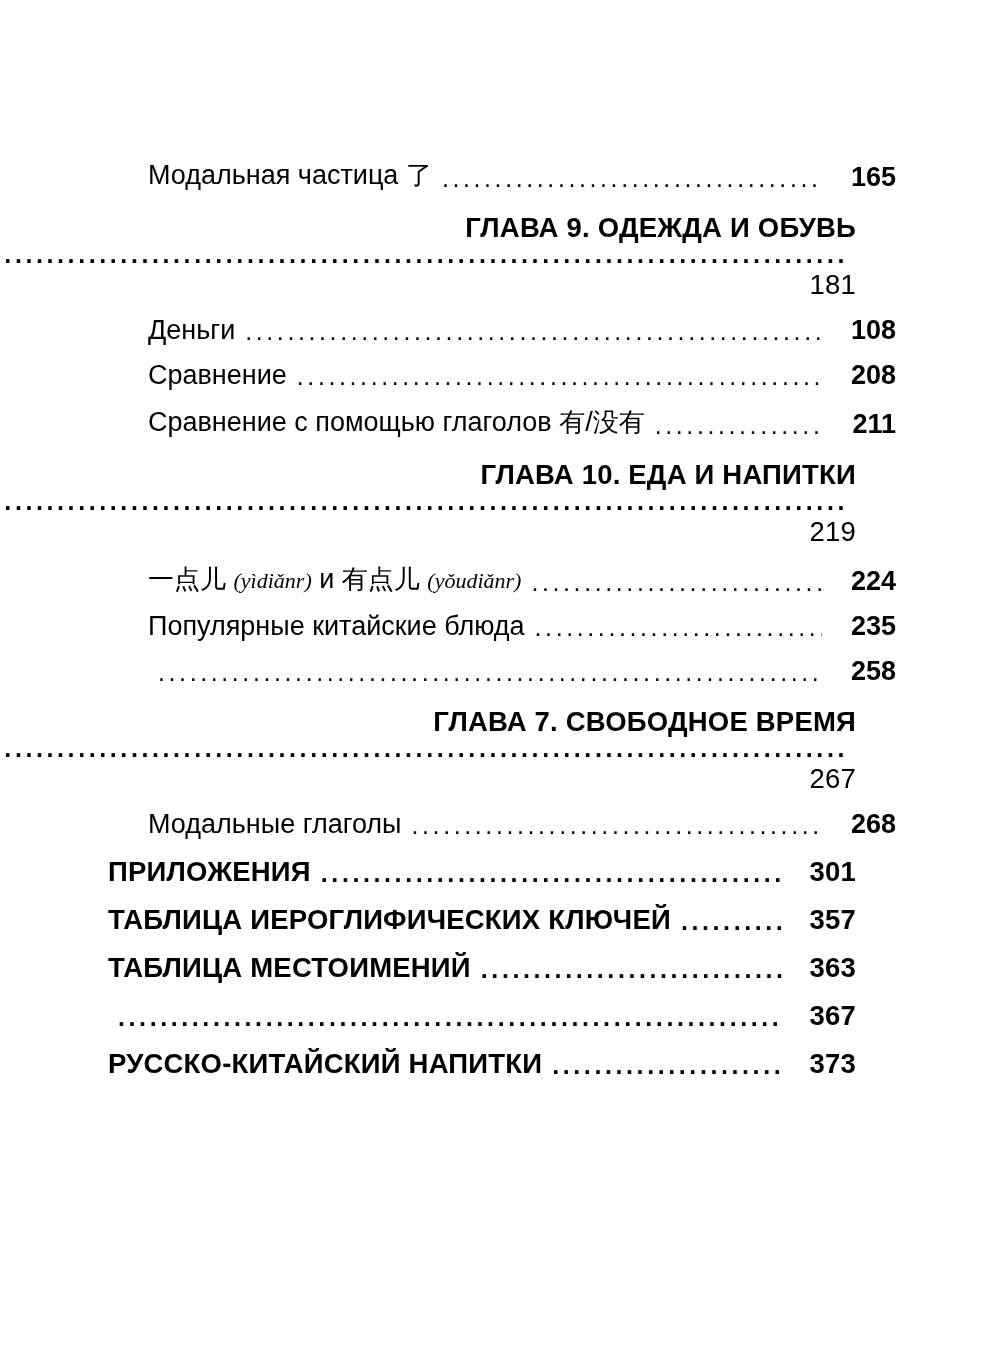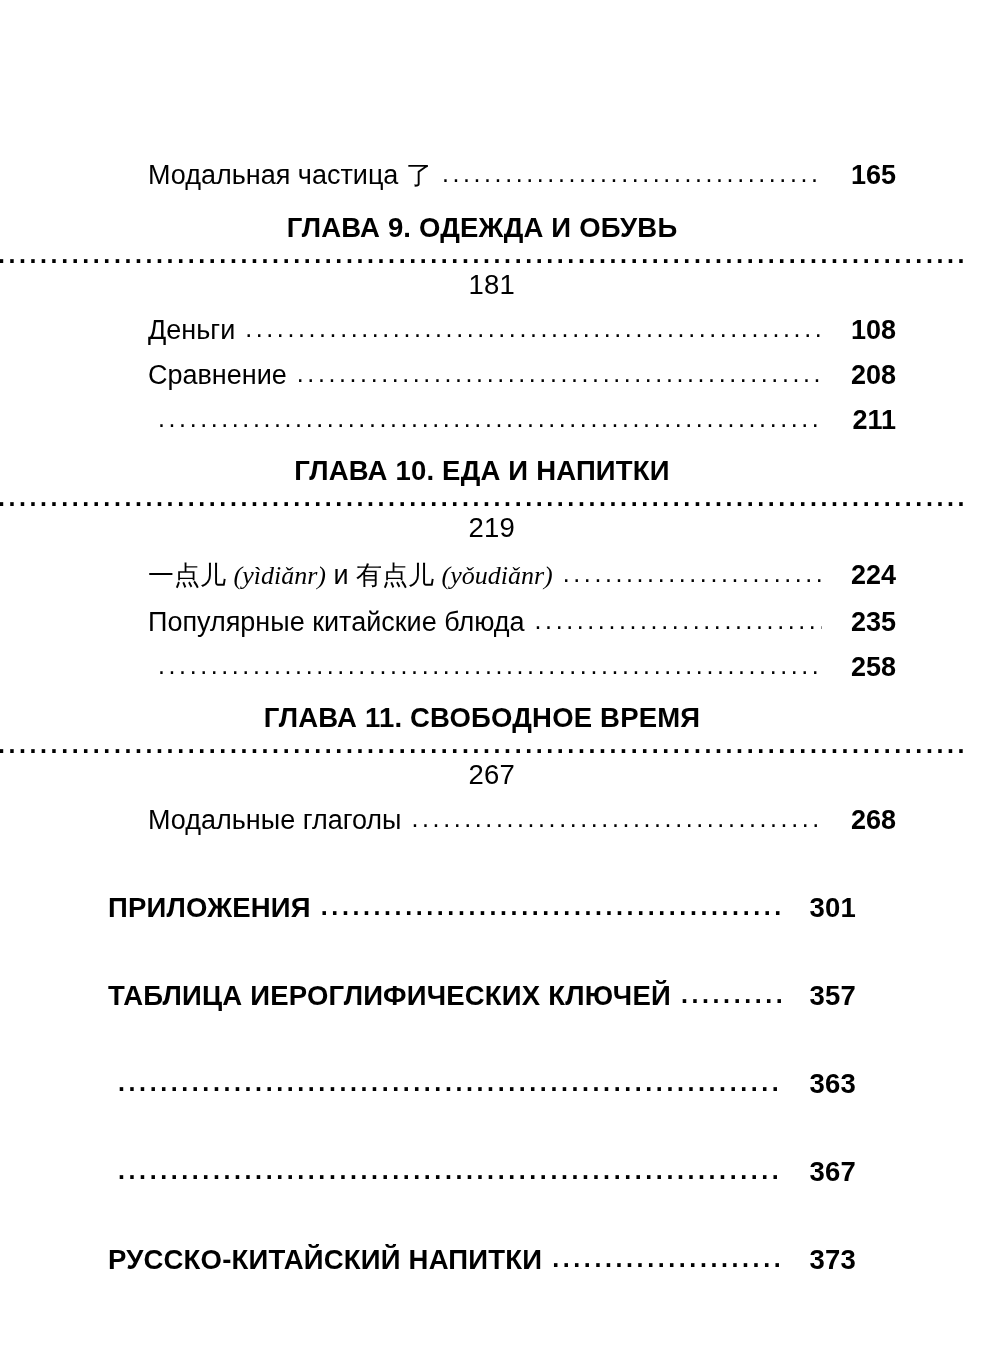--- a/index.html
+++ b/index.html
@@ -24,21 +24,21 @@
     background: #ffffff;
   }
   .toc {
     position: absolute;
     left: 108px;
     top: 158px;
     width: 748px;
   }
   .toc-entry {
     display: flex;
-    align-items: center;
+    align-items: flex-end;
     width: 100%;
     white-space: nowrap;
   }
   .toc-entry .label {
     flex: 0 0 auto;
   }
   .toc-entry .leader {
     flex: 1 1 auto;
     overflow: hidden;
     white-space: nowrap;
@@ -72,33 +72,33 @@
     font-weight: normal;
     margin-top: 14px;
     padding-left: 40px;
   }
   .lvl-section .page-num { font-weight: bold; }
 
   
   .lvl-back {
     font-size: 27.5px;
     font-weight: bold;
-    margin-top: 56px;
+    margin-top: 16px;
     letter-spacing: 0.2px;
   }
   .lvl-back .page-num { font-weight: bold; }
 
   .han {
     font-family: "DejaVu Sans", sans-serif;
     font-size: 26px;
   }
   .pinyin {
     font-family: "Liberation Serif", serif;
     font-style: italic;
-    font-size: 26px;
+    font-size: 22px;
   }
   .first-entry { margin-top: 0; }
 </style>
 </head>
 <body>
 
 <div class="page">
   <div class="toc" id="toc-list">
       <div class="toc-entry lvl-section first-entry">
         <span class="label">Модальная частица <span class="han">了</span></span>
@@ -114,20 +114,21 @@
         <span class="label">Деньги</span>
         <span class="leader">............................................................................................</span>
         <span class="page-num">108</span>
       </div>
       <div class="toc-entry lvl-section">
         <span class="label">Сравнение</span>
         <span class="leader">............................................................................................</span>
         <span class="page-num">208</span>
       </div>
       <div class="toc-entry lvl-section">
+        <span class="label">Сравнение с помощью глаголов <span class="han">有</span>/<span class="han">没有</span></span>
         <span class="leader">............................................................................................</span>
         <span class="page-num">211</span>
       </div>
       <div class="toc-entry lvl-chapter">
         <span class="label">ГЛАВА 10. ЕДА И НАПИТКИ</span>
         <span class="leader">............................................................................................</span>
         <span class="page-num">219</span>
       </div>
       <div class="toc-entry lvl-section">
         <span class="label"><span class="han">一点儿</span> <span class="pinyin">(yìdiǎnr)</span> и <span class="han">有点儿</span> <span class="pinyin">(yǒudiǎnr)</span></span>
@@ -137,40 +138,41 @@
       <div class="toc-entry lvl-section">
         <span class="label">Популярные китайские блюда</span>
         <span class="leader">............................................................................................</span>
         <span class="page-num">235</span>
       </div>
       <div class="toc-entry lvl-section">
         <span class="leader">............................................................................................</span>
         <span class="page-num">258</span>
       </div>
       <div class="toc-entry lvl-chapter">
-        <span class="label">ГЛАВА 11. СВОБОДНОЕ ВРЕМЯ</span>
+        <span class="label">ГЛАВА 7. СВОБОДНОЕ ВРЕМЯ</span>
         <span class="leader">............................................................................................</span>
         <span class="page-num">267</span>
       </div>
       <div class="toc-entry lvl-section">
         <span class="label">Модальные глаголы</span>
         <span class="leader">............................................................................................</span>
         <span class="page-num">268</span>
       </div>
       <div class="toc-entry lvl-back">
         <span class="label">ПРИЛОЖЕНИЯ</span>
         <span class="leader">............................................................................................</span>
         <span class="page-num">301</span>
       </div>
       <div class="toc-entry lvl-back">
         <span class="label">ТАБЛИЦА ИЕРОГЛИФИЧЕСКИХ КЛЮЧЕЙ</span>
         <span class="leader">............................................................................................</span>
         <span class="page-num">357</span>
       </div>
       <div class="toc-entry lvl-back">
+        <span class="label">ТАБЛИЦА МЕСТОИМЕНИЙ</span>
         <span class="leader">............................................................................................</span>
         <span class="page-num">363</span>
       </div>
       <div class="toc-entry lvl-back">
         <span class="leader">............................................................................................</span>
         <span class="page-num">367</span>
       </div>
       <div class="toc-entry lvl-back">
         <span class="label">РУССКО-КИТАЙСКИЙ НАПИТКИ</span>
         <span class="leader">............................................................................................</span>

